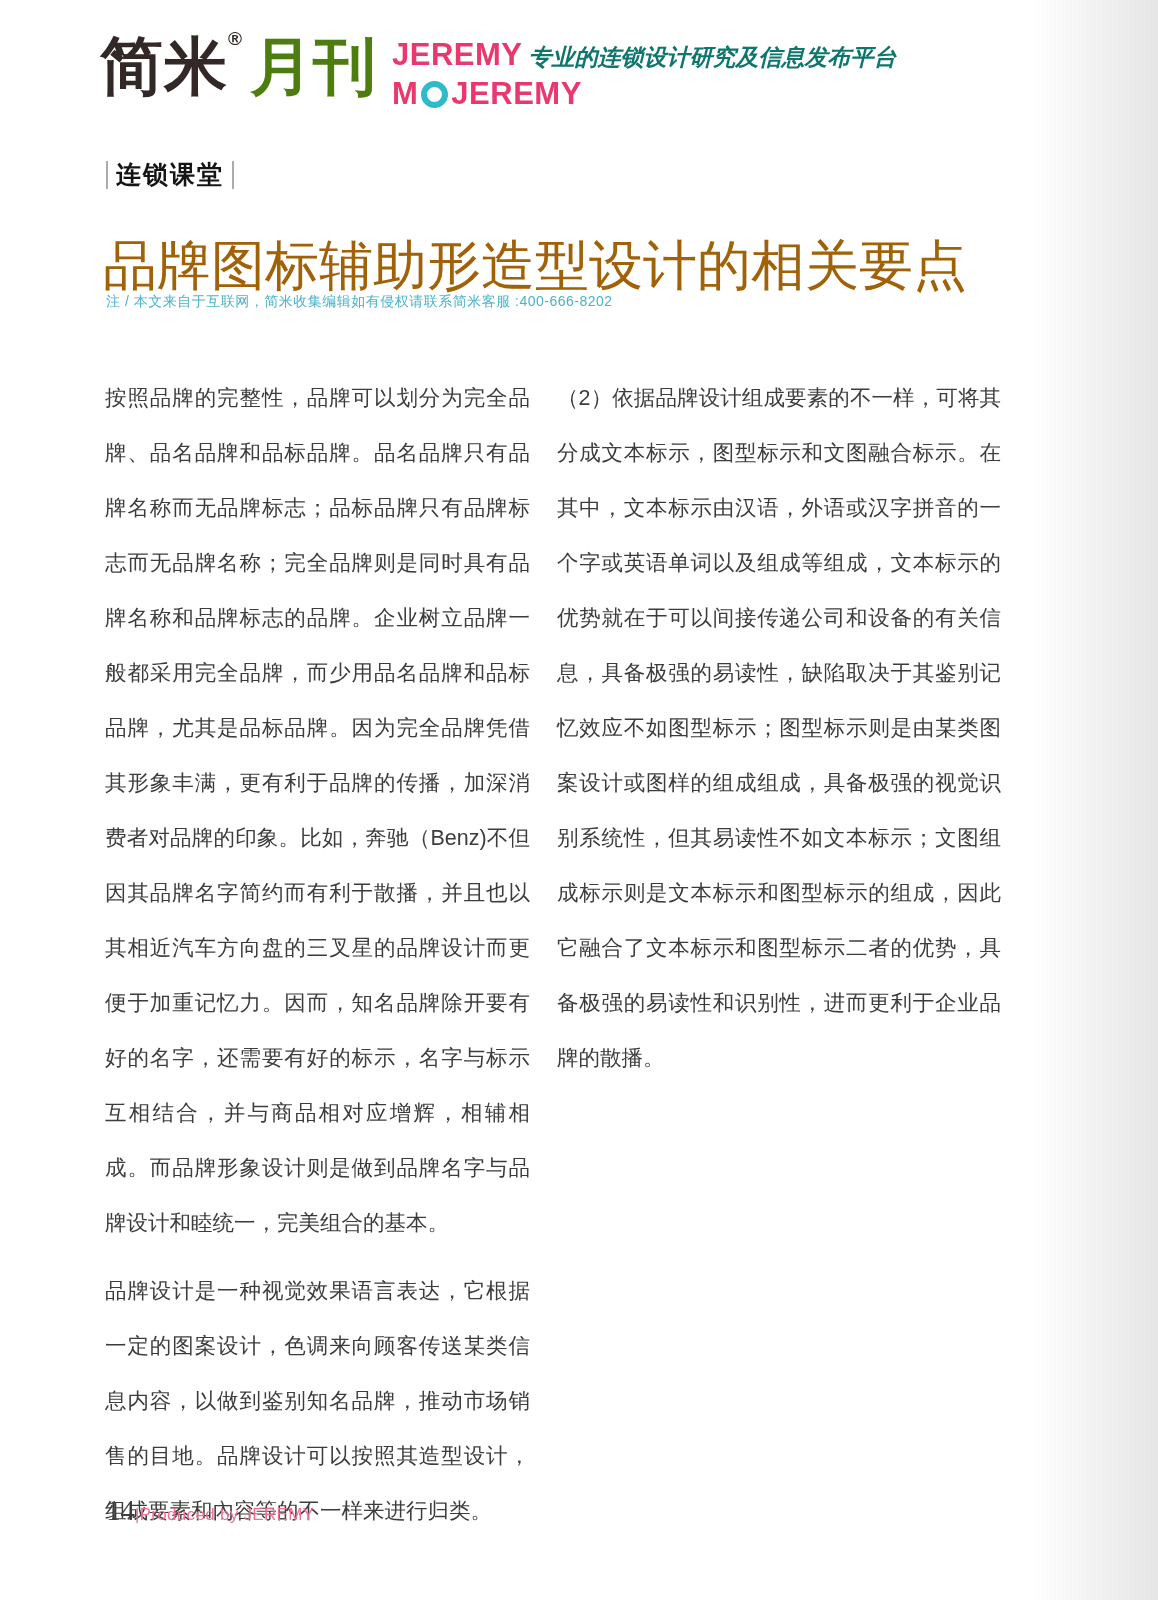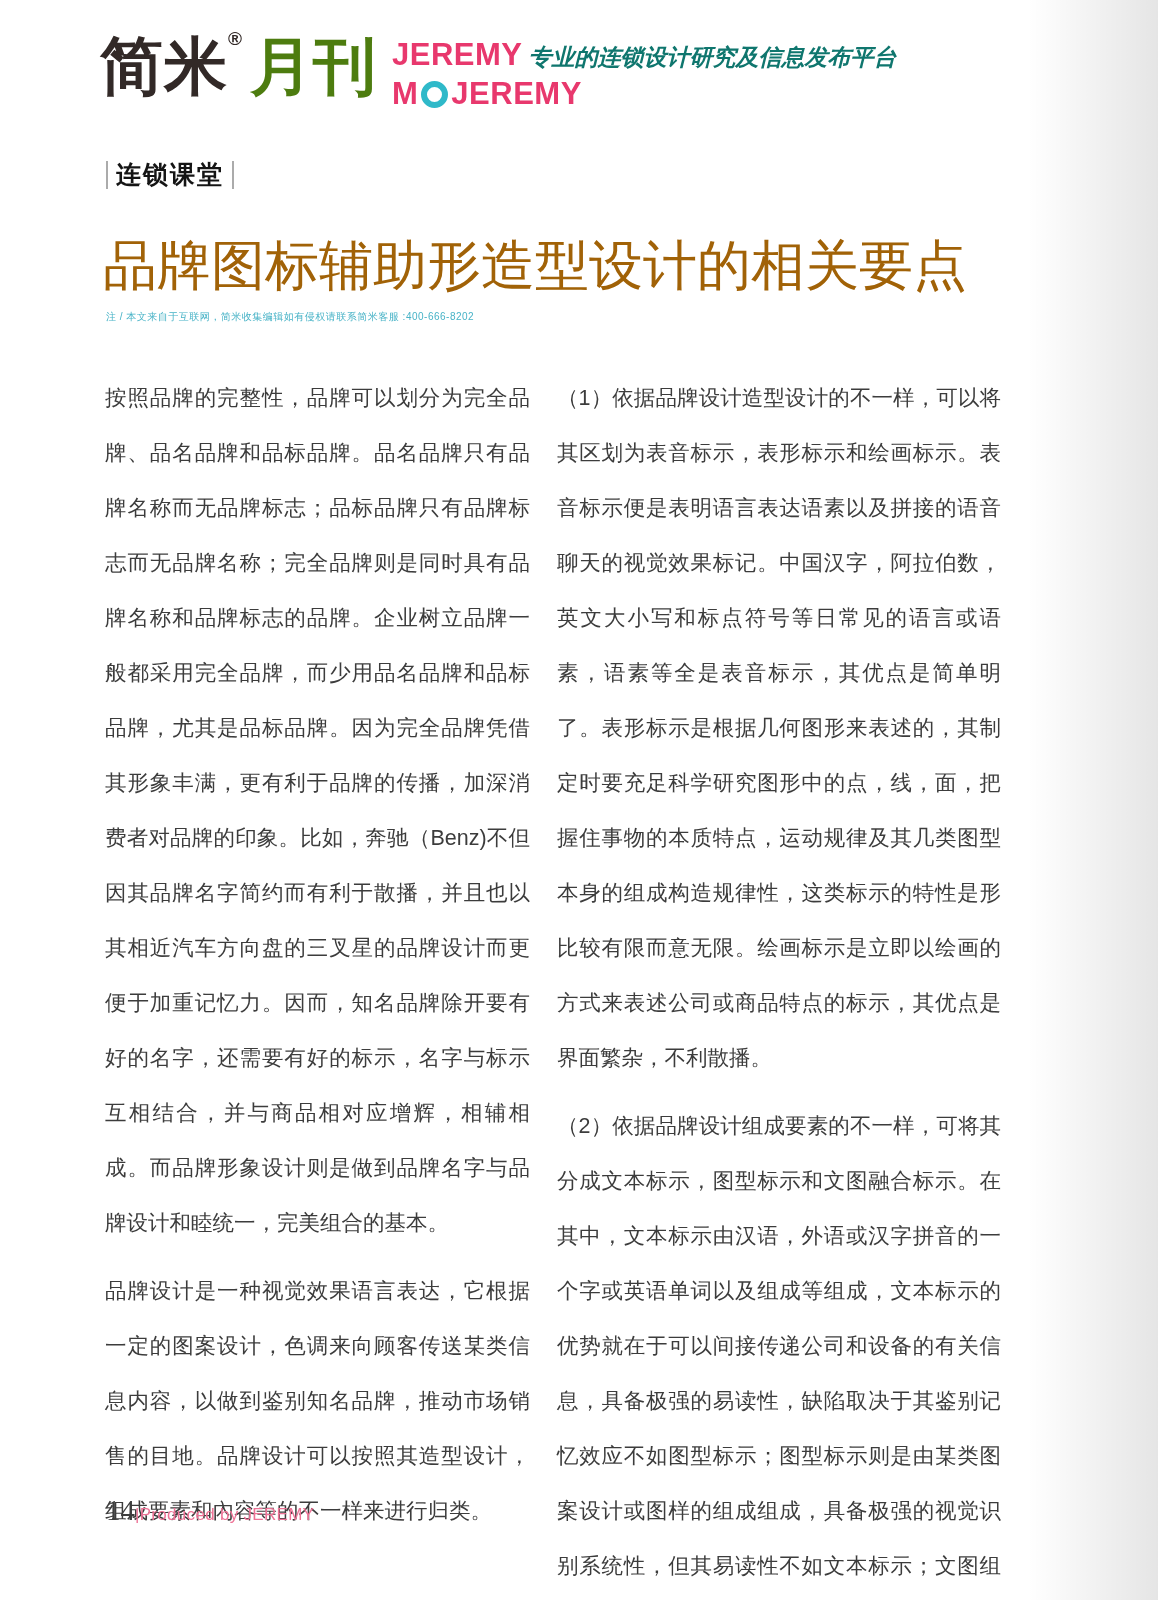--- a/index.html
+++ b/index.html
@@ -107,22 +107,22 @@
     font-size: 54px;
     font-weight: 400;
     color: #a16207;
     letter-spacing: 0px;
     line-height: 1.25;
     white-space: nowrap;
   }
   .source-note {
     position: absolute;
     left: 106px;
-    top: 310px;
-    font-size: 10px;
+    top: 293px;
+    font-size: 14px;
     color: #48b3c7;
     letter-spacing: 0.5px;
   }
 
   
   .columns {
     position: absolute;
     left: 105px;
     top: 371px;
     width: 896px;
@@ -191,21 +191,20 @@
 <h1 class="article-title">品牌图标辅助形造型设计的相关要点</h1>
 
 <div class="source-note">注 / 本文来自于互联网，简米收集编辑如有侵权请联系简米客服 :400-666-8202</div>
 
 <main class="columns">
   <div class="col col-left">
     <p>按照品牌的完整性，品牌可以划分为完全品牌、品名品牌和品标品牌。品名品牌只有品牌名称而无品牌标志；品标品牌只有品牌标志而无品牌名称；完全品牌则是同时具有品牌名称和品牌标志的品牌。企业树立品牌一般都采用完全品牌，而少用品名品牌和品标品牌，尤其是品标品牌。因为完全品牌凭借其形象丰满，更有利于品牌的传播，加深消费者对品牌的印象。比如，奔驰（Benz)不但因其品牌名字简约而有利于散播，并且也以其相近汽车方向盘的三叉星的品牌设计而更便于加重记忆力。因而，知名品牌除开要有好的名字，还需要有好的标示，名字与标示互相结合，并与商品相对应增辉，相辅相成。而品牌形象设计则是做到品牌名字与品牌设计和睦统一，完美组合的基本。</p>
     <p>品牌设计是一种视觉效果语言表达，它根据一定的图案设计，色调来向顾客传送某类信息内容，以做到鉴别知名品牌，推动市场销售的目地。品牌设计可以按照其造型设计，组成要素和內容等的不一样来进行归类。</p>
   </div>
   <div class="col col-right">
-    <p>（1）依据品牌设计造型设计的不一样，可以将其区划为表音标示，表形标示和绘画标示。表音标示便是表明语言表达语素以及拼接的语音聊天的视觉效果标记。中国汉字，阿拉伯数，英文大小写和标点符号等日常见的语言或语素，语素等全是表音标示，其优点是简单明了。表形标示是根据几何图形来表述的，其制定时要充足科学研究图形中的点，线，面，把握住事物的本质特点，运动规律及其几类图型本身的组成构造规律性，这类标示的特性是形比较有限而意无限。绘画标示是立即以绘画的方式来表述公司或商品特点的标示，其优点是界面繁杂，不利散播。</p>
     <p>（2）依据品牌设计组成要素的不一样，可将其分成文本标示，图型标示和文图融合标示。在其中，文本标示由汉语，外语或汉字拼音的一个字或英语单词以及组成等组成，文本标示的优势就在于可以间接传递公司和设备的有关信息，具备极强的易读性，缺陷取决于其鉴别记忆效应不如图型标示；图型标示则是由某类图案设计或图样的组成组成，具备极强的视觉识别系统性，但其易读性不如文本标示；文图组成标示则是文本标示和图型标示的组成，因此它融合了文本标示和图型标示二者的优势，具备极强的易读性和识别性，进而更利于企业品牌的散播。</p>
   </div>
 </main>
 
 <footer class="page-footer">
   <span class="page-num">14</span>
   <span class="credit">|Produced by JEREMY</span>
 </footer>
 
 </body></html>

